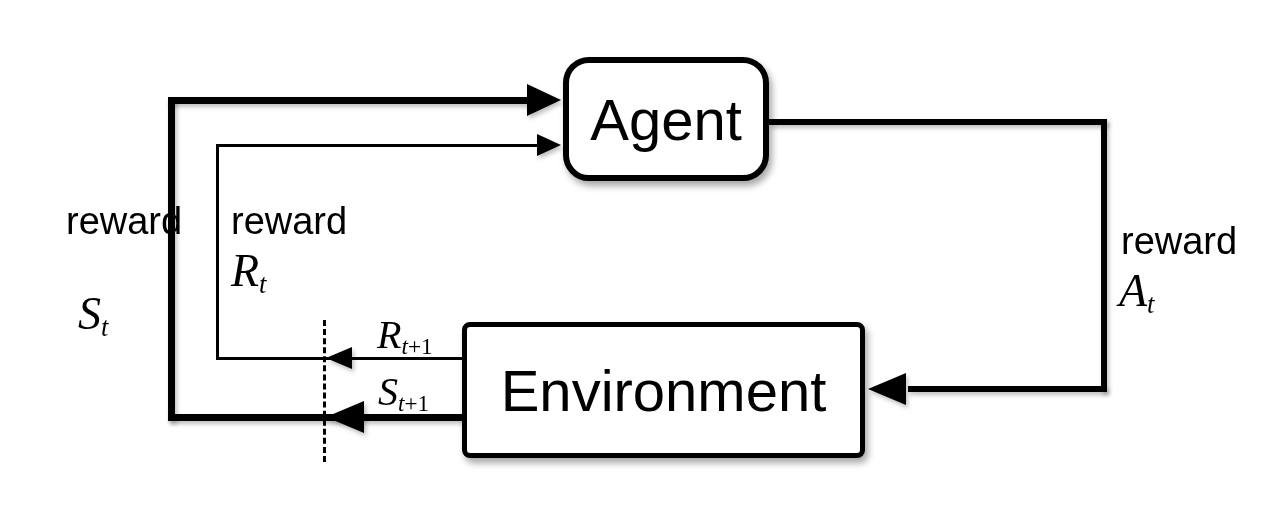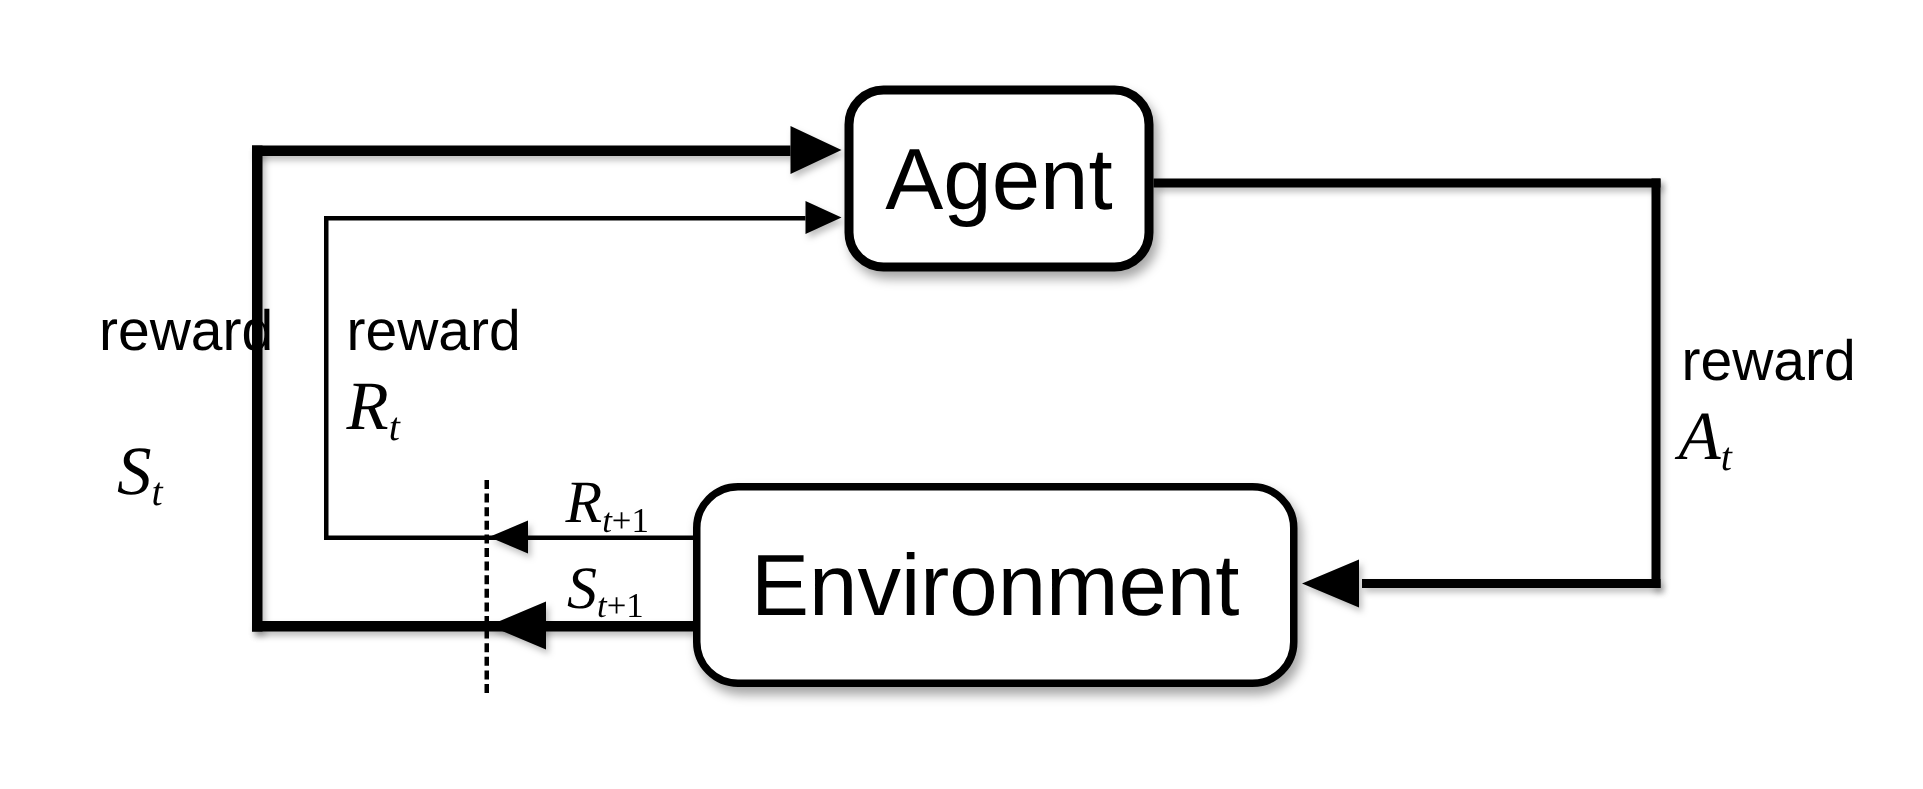--- a/index.html
+++ b/index.html
@@ -33,21 +33,21 @@
     letter-spacing: 0px;
   }
   .node-agent {
     left: 563px; top: 57px;
     width: 206px; height: 124px;
   }
   .node-env {
     left: 462px; top: 322px;
     width: 403px; height: 136px;
     border-width: 5px;
-    border-radius: 30px;
+    border-radius: 8px;
   }
 
   
   .line {
     position: absolute;
     background: #000;
   }
   .shadowed {
     box-shadow: 2px 3px 4px rgba(0,0,0,0.25);
   }

